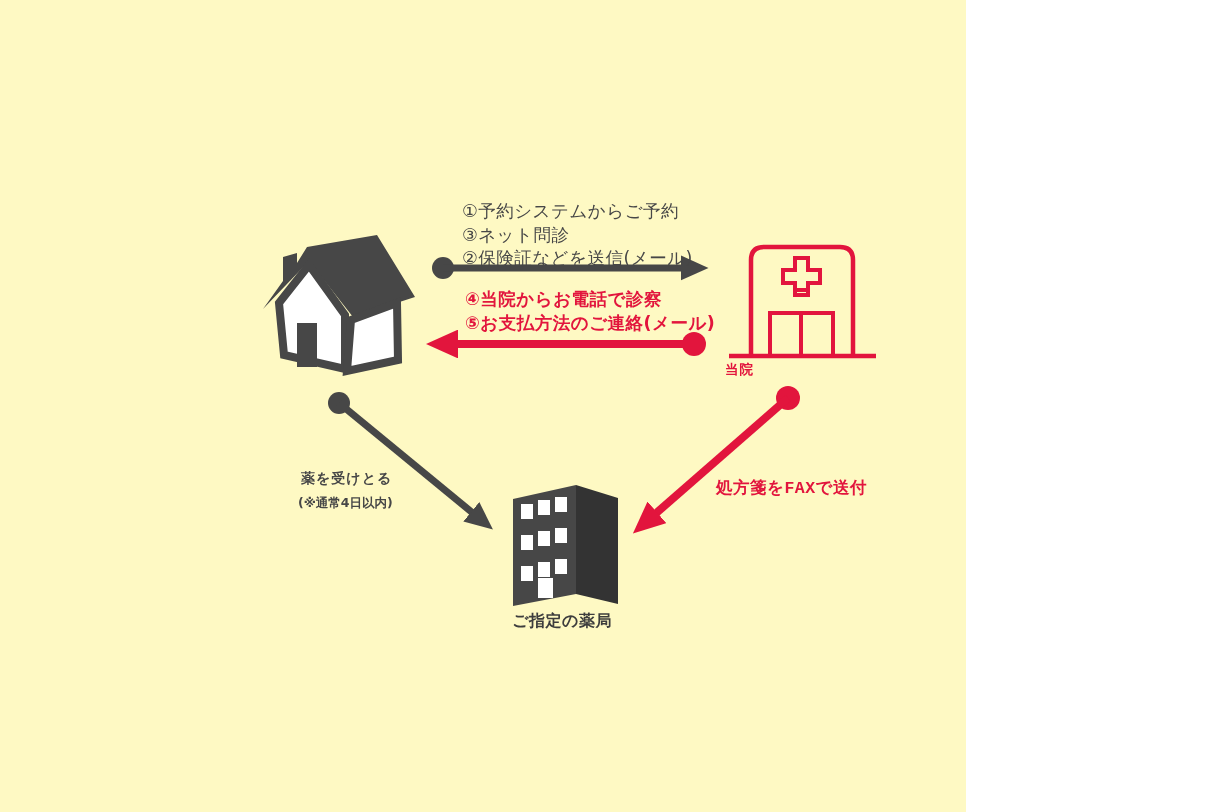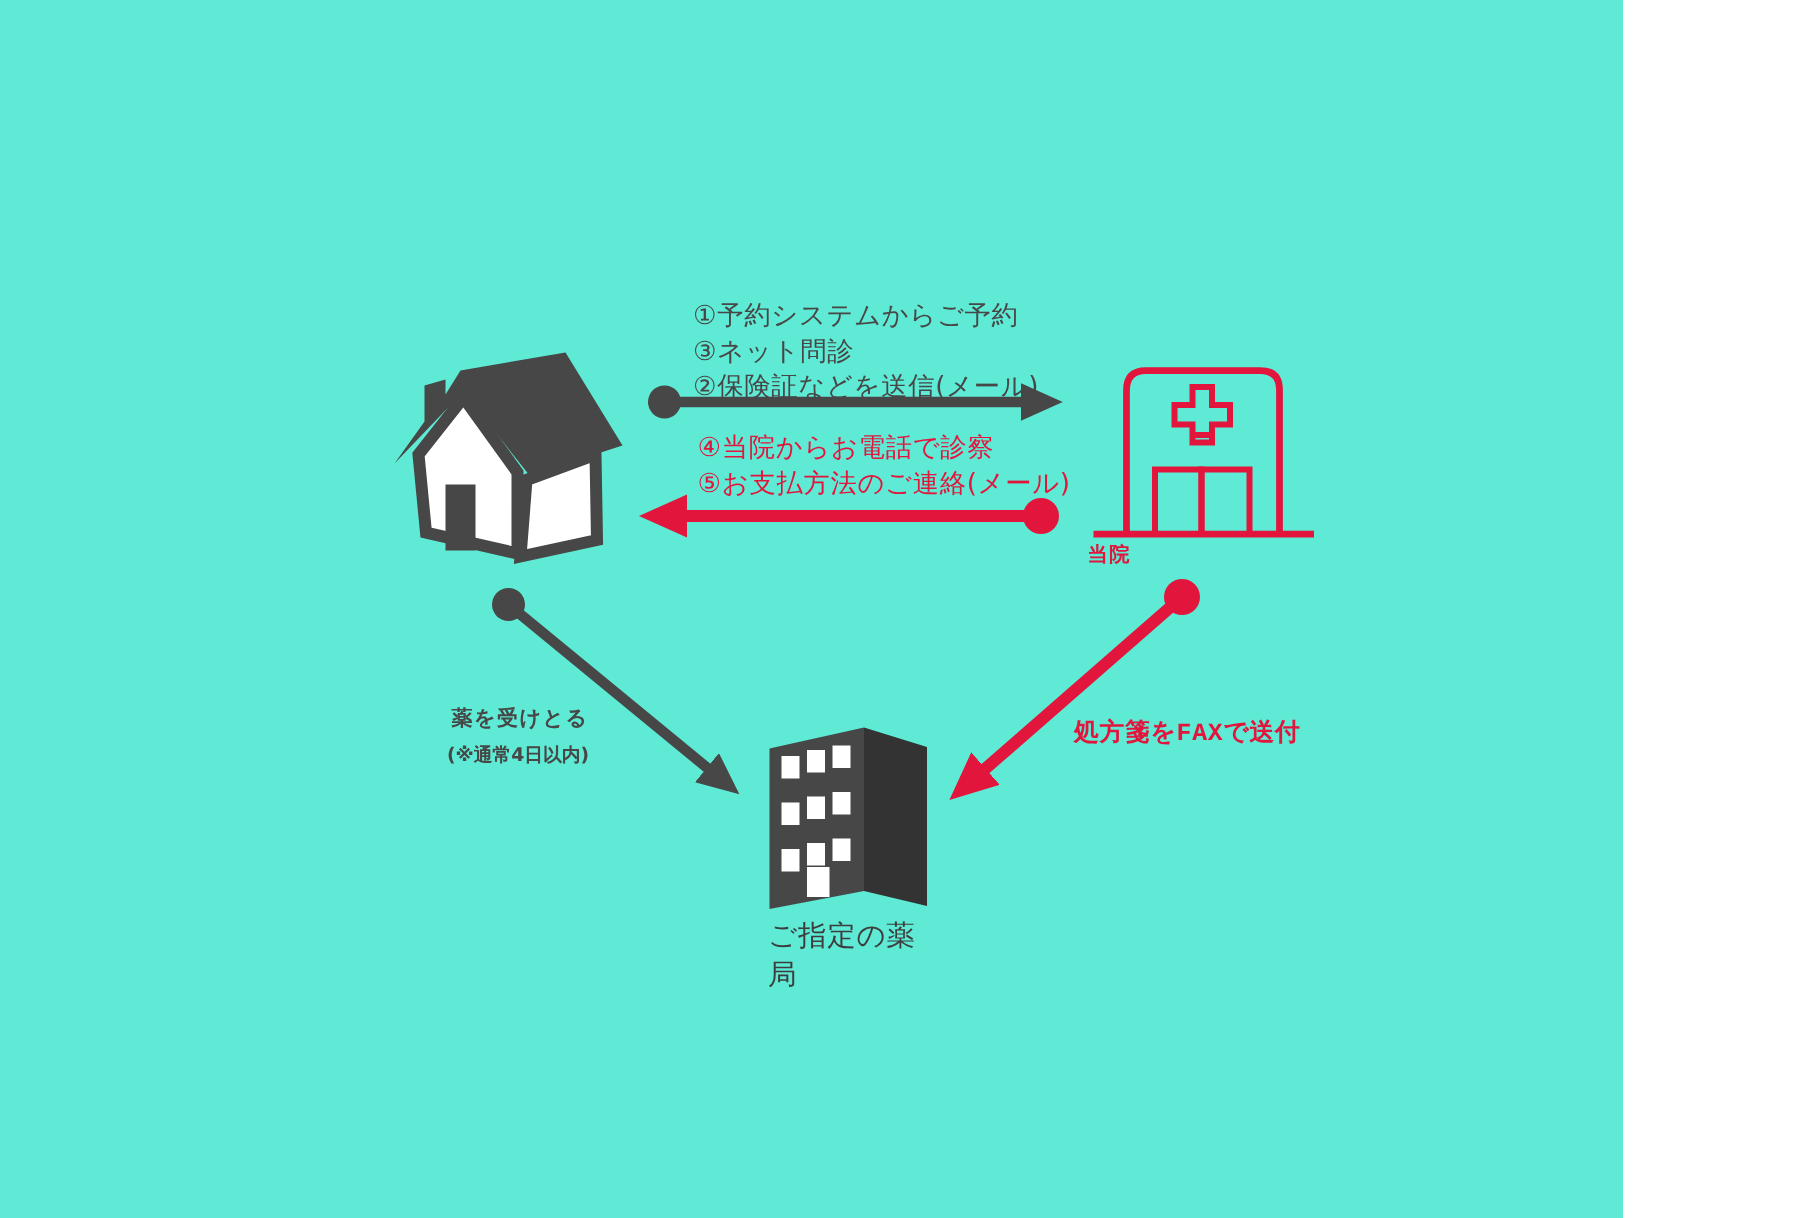--- a/index.html
+++ b/index.html
@@ -1,26 +1,26 @@
 <!DOCTYPE html>
 <html><head>
 <meta charset="utf-8">
 <style>
   html,body{margin:0;padding:0;background:#fff;}
   body{font-family:"DejaVu Sans","Liberation Sans",sans-serif;}
-  #canvas{position:relative;width:1082px;height:812px;background:#5eead4;overflow:hidden;}
+  #canvas{position:relative;width:966px;height:812px;background:#fef9c3;overflow:hidden;}
   .abs{position:absolute;}
   .overlay{position:absolute;left:0;top:0;}
   .steps-dark{left:462px;top:200px;color:#474747;font-size:17.5px;line-height:23.5px;font-weight:500;letter-spacing:.5px;white-space:nowrap;}
-  .steps-red{left:465px;top:288px;color:#e2153d;font-size:17.5px;line-height:23.5px;font-weight:400;letter-spacing:.5px;white-space:nowrap;}
+  .steps-red{left:465px;top:288px;color:#e2153d;font-size:17.5px;line-height:23.5px;font-weight:700;letter-spacing:.5px;white-space:nowrap;}
   .receive-label{left:301px;top:470px;color:#474747;font-size:14px;font-weight:600;letter-spacing:1px;white-space:nowrap;}
   .receive-note{left:298px;top:495px;color:#474747;font-size:12.5px;font-weight:700;white-space:nowrap;}
   .fax-label{left:716px;top:477px;color:#e2153d;font-size:16.5px;font-weight:700;letter-spacing:.5px;white-space:nowrap;font-family:Liberation Mono, monospace;}
   .clinic-label{left:725px;top:361px;width:155px;color:#e2153d;font-size:13.5px;font-weight:600;letter-spacing:1px;}
-  .pharmacy-label{left:512px;top:611px;width:100px;color:#3d3d3d;font-size:19px;font-weight:400;letter-spacing:.5px;}
+  .pharmacy-label{left:512px;top:611px;width:100px;text-align:center;color:#3d3d3d;font-size:16px;font-weight:700;letter-spacing:.5px;}
 </style>
 </head>
 <body>
 
 <div id="canvas">
 
   <svg class="overlay" width="1209" height="812" viewBox="0 0 1209 812" aria-hidden="true">
     <defs>
       <marker id="headDark" markerWidth="4" markerHeight="3.6" refX="0.5" refY="1.8" orient="auto">
         <path d="M0,0 L4,1.8 L0,3.6 Z" fill="#474747"></path>

